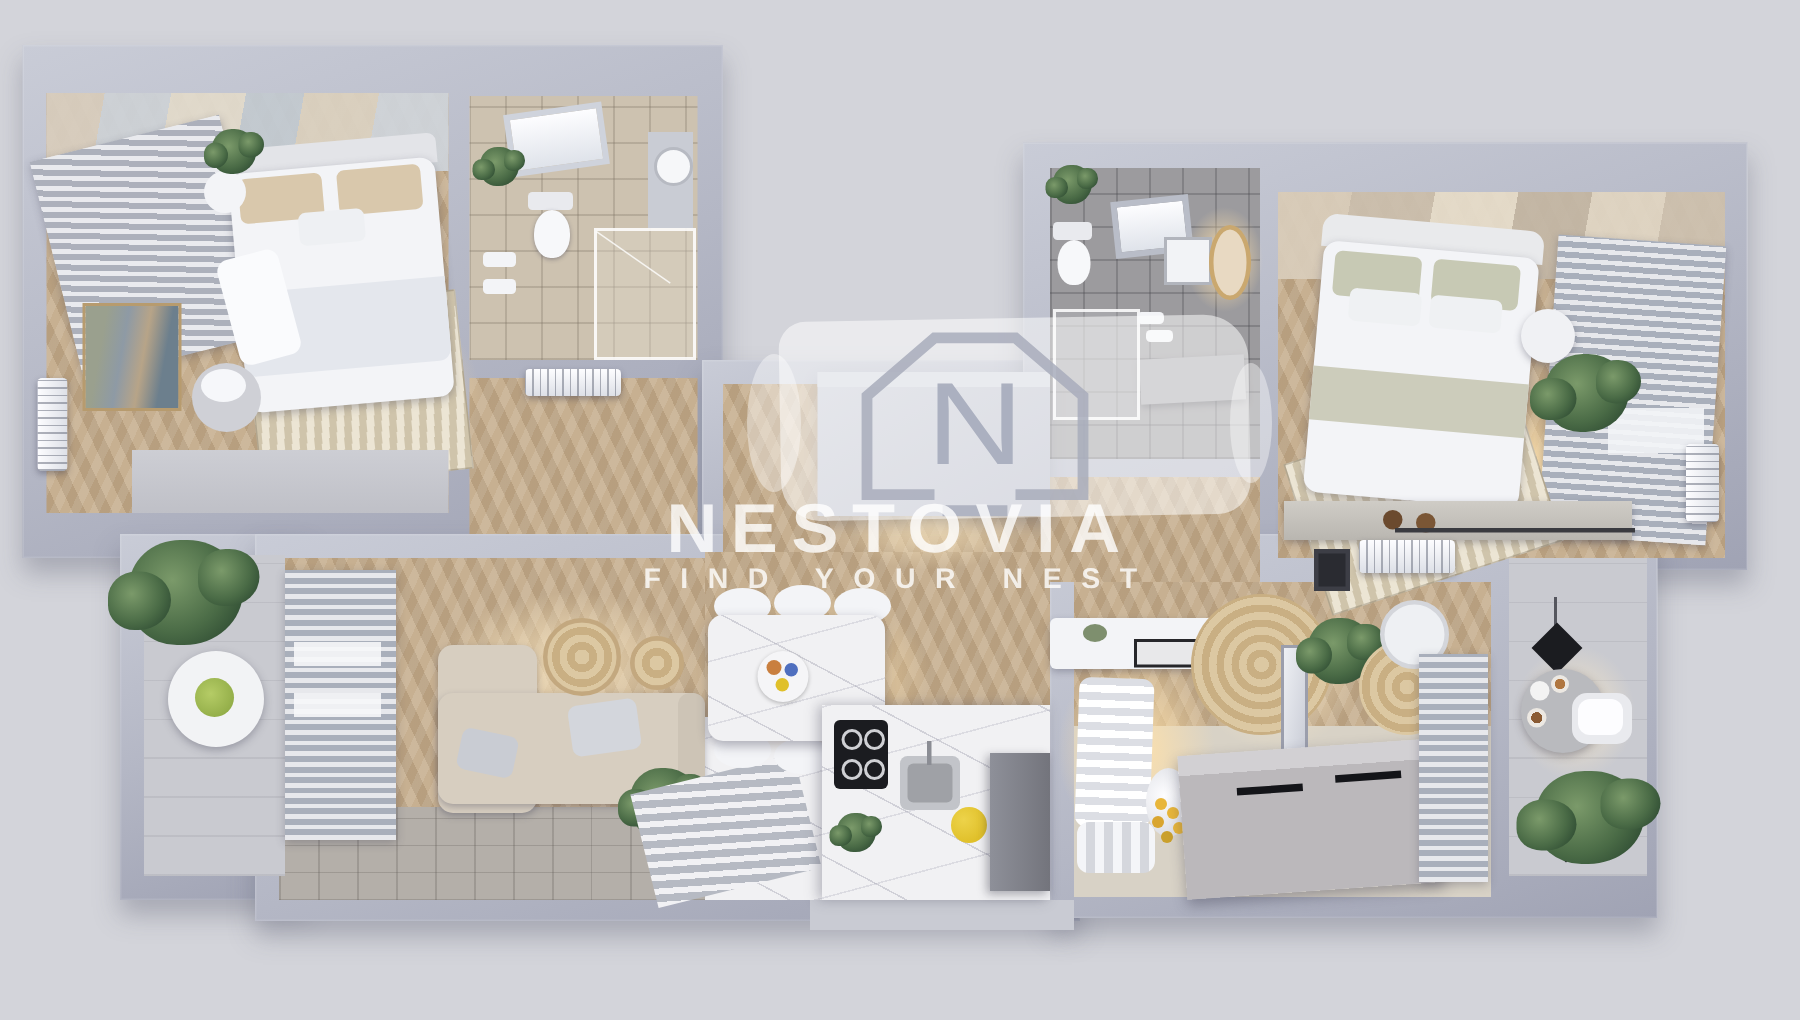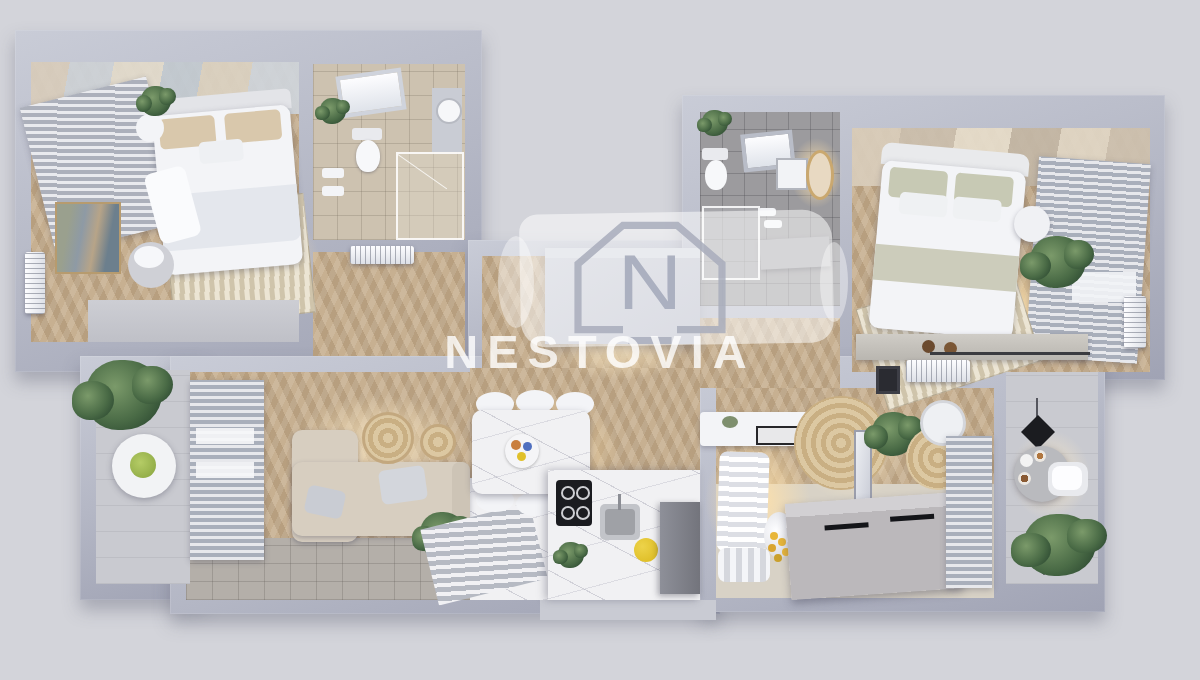--- a/index.html
+++ b/index.html
@@ -242,14 +242,15 @@
   <div class="abs plant" style="left:1024px;top:514px;width:72px;height:62px"></div>
 
   <div class="abs wm-smear" style="left:498px;top:236px;width:36px;height:92px;z-index:50"></div>
   <div class="abs wm-smear" style="left:820px;top:242px;width:28px;height:80px;z-index:50"></div>
   <div class="abs wm-brush" style="left:520px;top:212px;width:313px;height:133px;transform:rotate(-1deg);z-index:50"></div>
   <svg class="abs" style="left:560px;top:214px;z-index:51;opacity:.85" width="180" height="136" viewBox="0 0 200 150">
     <path d="M20 128 V55 L70 12 H130 L180 55 V128 H134 M66 128 H20 M80 140 H120" fill="none" stroke="#a9adbc" stroke-width="8" stroke-linecap="square"></path>
   </svg>
   <div class="abs wm-n" style="left:610px;top:240px;width:80px;height:84px;z-index:52;transform:scaleX(1.15)">N</div>
   <div class="abs wm-brand" style="left:390px;top:324px;width:420px;z-index:52">NESTOVIA</div>
+  <div class="abs wm-tag" style="left:390px;top:376px;width:420px;z-index:52">FIND YOUR NEST</div>
 
 </div>
 
 </body></html>

